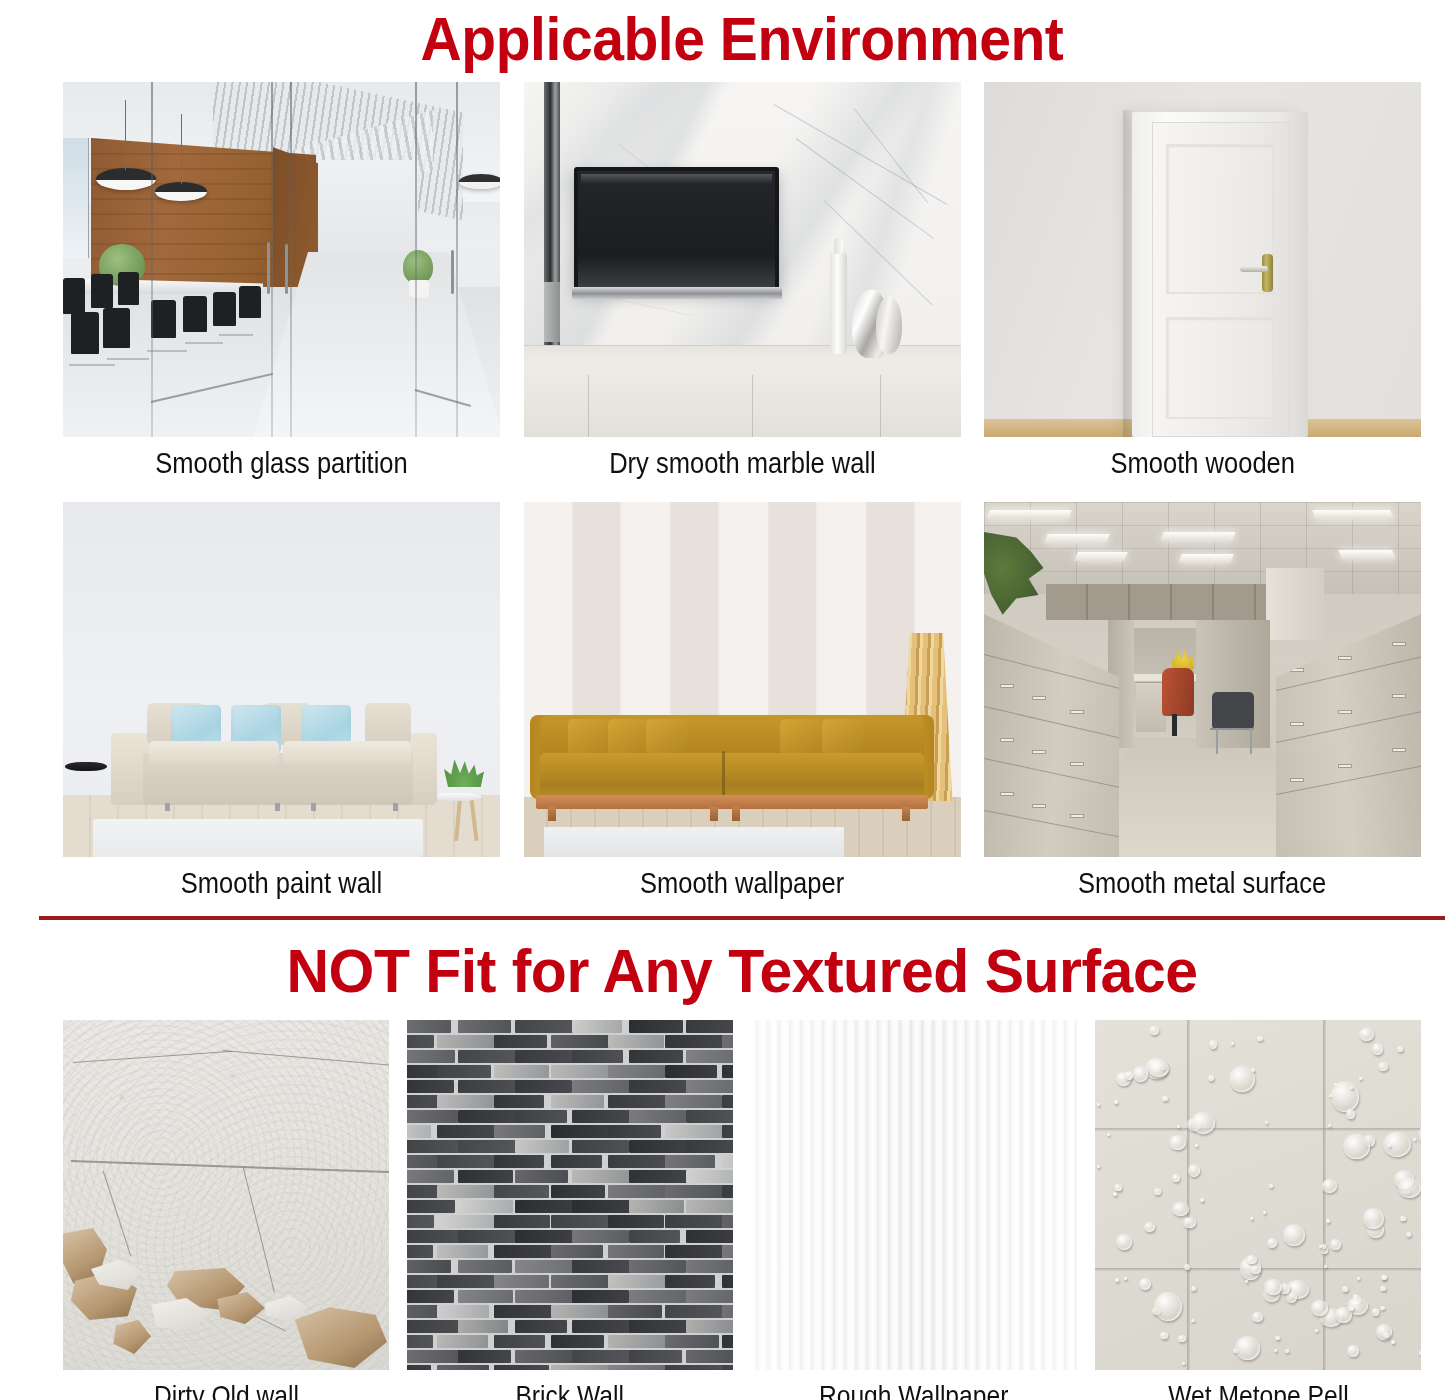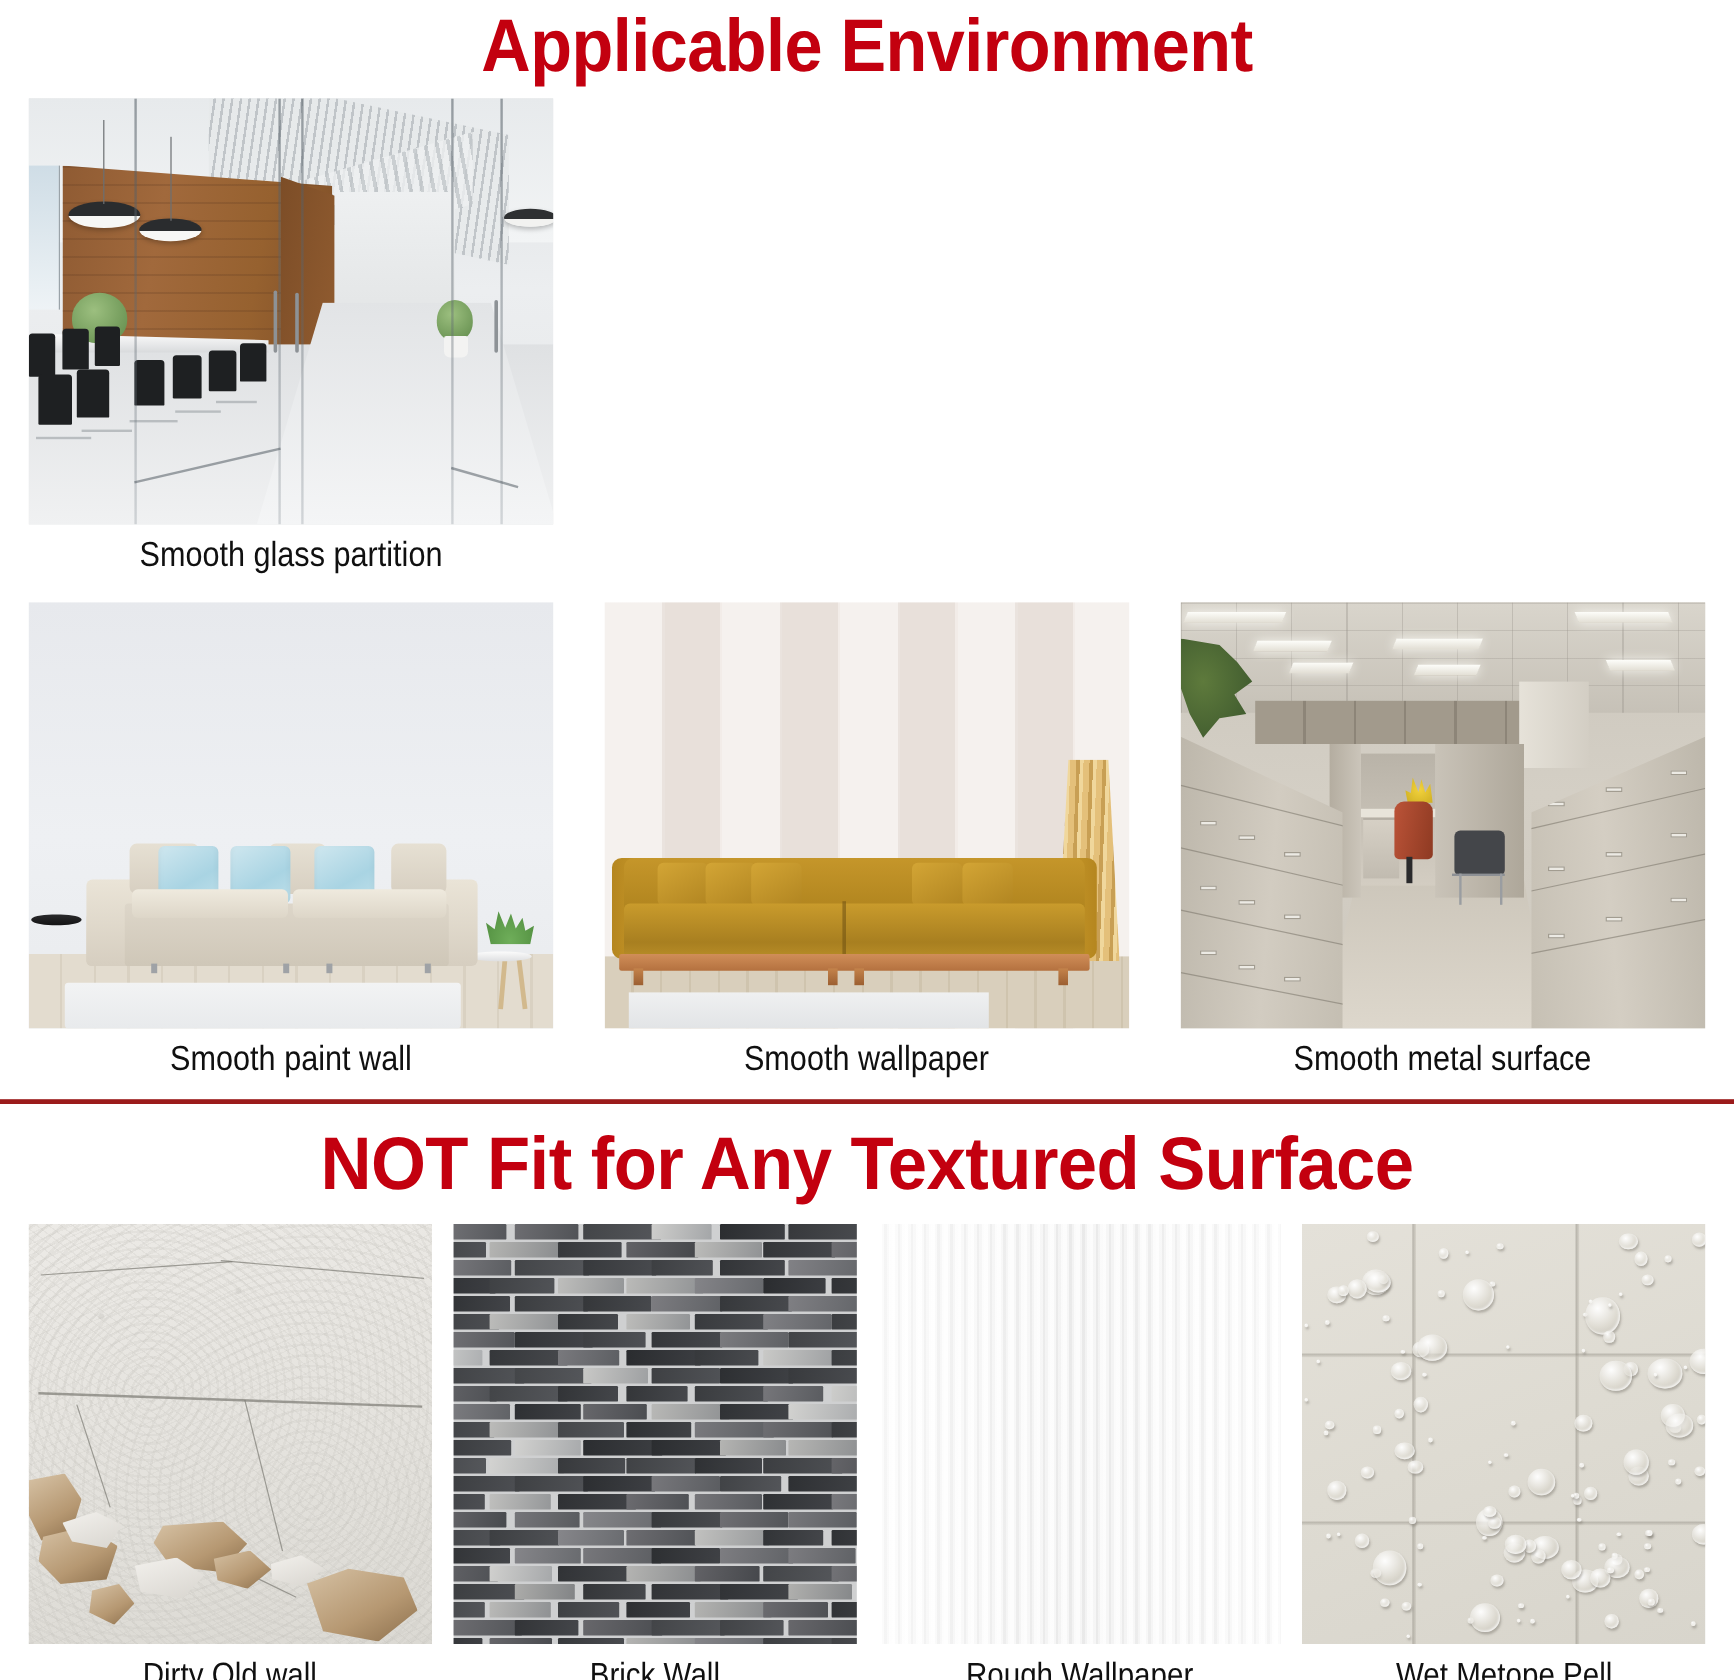--- a/index.html
+++ b/index.html
@@ -2,21 +2,21 @@
 <html><head>
 <meta charset="utf-8">
 <style>
   * { box-sizing: border-box; margin: 0; padding: 0; }
   html, body {
     width: 1445px; height: 1400px;
     background: #ffffff;
     font-family: "Liberation Sans", sans-serif;
     overflow: hidden;
   }
-  .page { position: relative; width: 1445px; height: 1400px; background:#fff; }
+  .page { position: relative; width: 1445px; height: 1400px; background:#fff;padding-left:39px; }
 
   
   .section-title {
     text-align: center;
     color: #c3000f;
     font-weight: bold;
     letter-spacing: -0.5px;
     white-space: nowrap;
   }
   #title-applicable {
@@ -643,21 +643,55 @@
         <div class="glassv gv5"></div>
         <div class="glassdiag gd1"></div>
         <div class="glassdiag gd2"></div>
         <div class="handle h1"></div>
         <div class="handle h2"></div>
         <div class="handle h3"></div>
       </div>
       <div class="caption">Smooth glass partition</div>
     </div>
 
-
+    <div class="cell">
+      <div class="photo p-marble">
+        <div class="vein v1"></div>
+        <div class="vein v2"></div>
+        <div class="vein v3"></div>
+        <div class="vein v4"></div>
+        <div class="vein v5"></div>
+        <div class="vein v6"></div>
+        <div class="leftpanel"></div>
+        <div class="counter"></div>
+        <div class="counterline" style="left:64px;"></div>
+        <div class="counterline" style="left:228px;"></div>
+        <div class="counterline" style="left:356px;"></div>
+        <div class="tv"></div>
+        <div class="tvbase"></div>
+        <div class="vase"></div>
+        <div class="sculpt"></div>
+        <div class="sculpt2"></div>
+      </div>
+      <div class="caption">Dry smooth marble wall</div>
+    </div>
+
+    <div class="cell">
+      <div class="photo p-door">
+        <div class="floor"></div>
+        <div class="jambshadow"></div>
+        <div class="casing"></div>
+        <div class="slab"></div>
+        <div class="panel panel-top"></div>
+        <div class="panel panel-bot"></div>
+        <div class="knob"></div>
+        <div class="lever"></div>
+      </div>
+      <div class="caption">Smooth wooden</div>
+    </div>
   </div>
 
   <div class="row3" style="margin-top:22px;">
 
     <div class="cell">
       <div class="photo p-paint">
         <div class="floor"></div>
         <div class="rug"></div>
         <div class="blacktable"></div>
         <div class="tableleg"></div>

